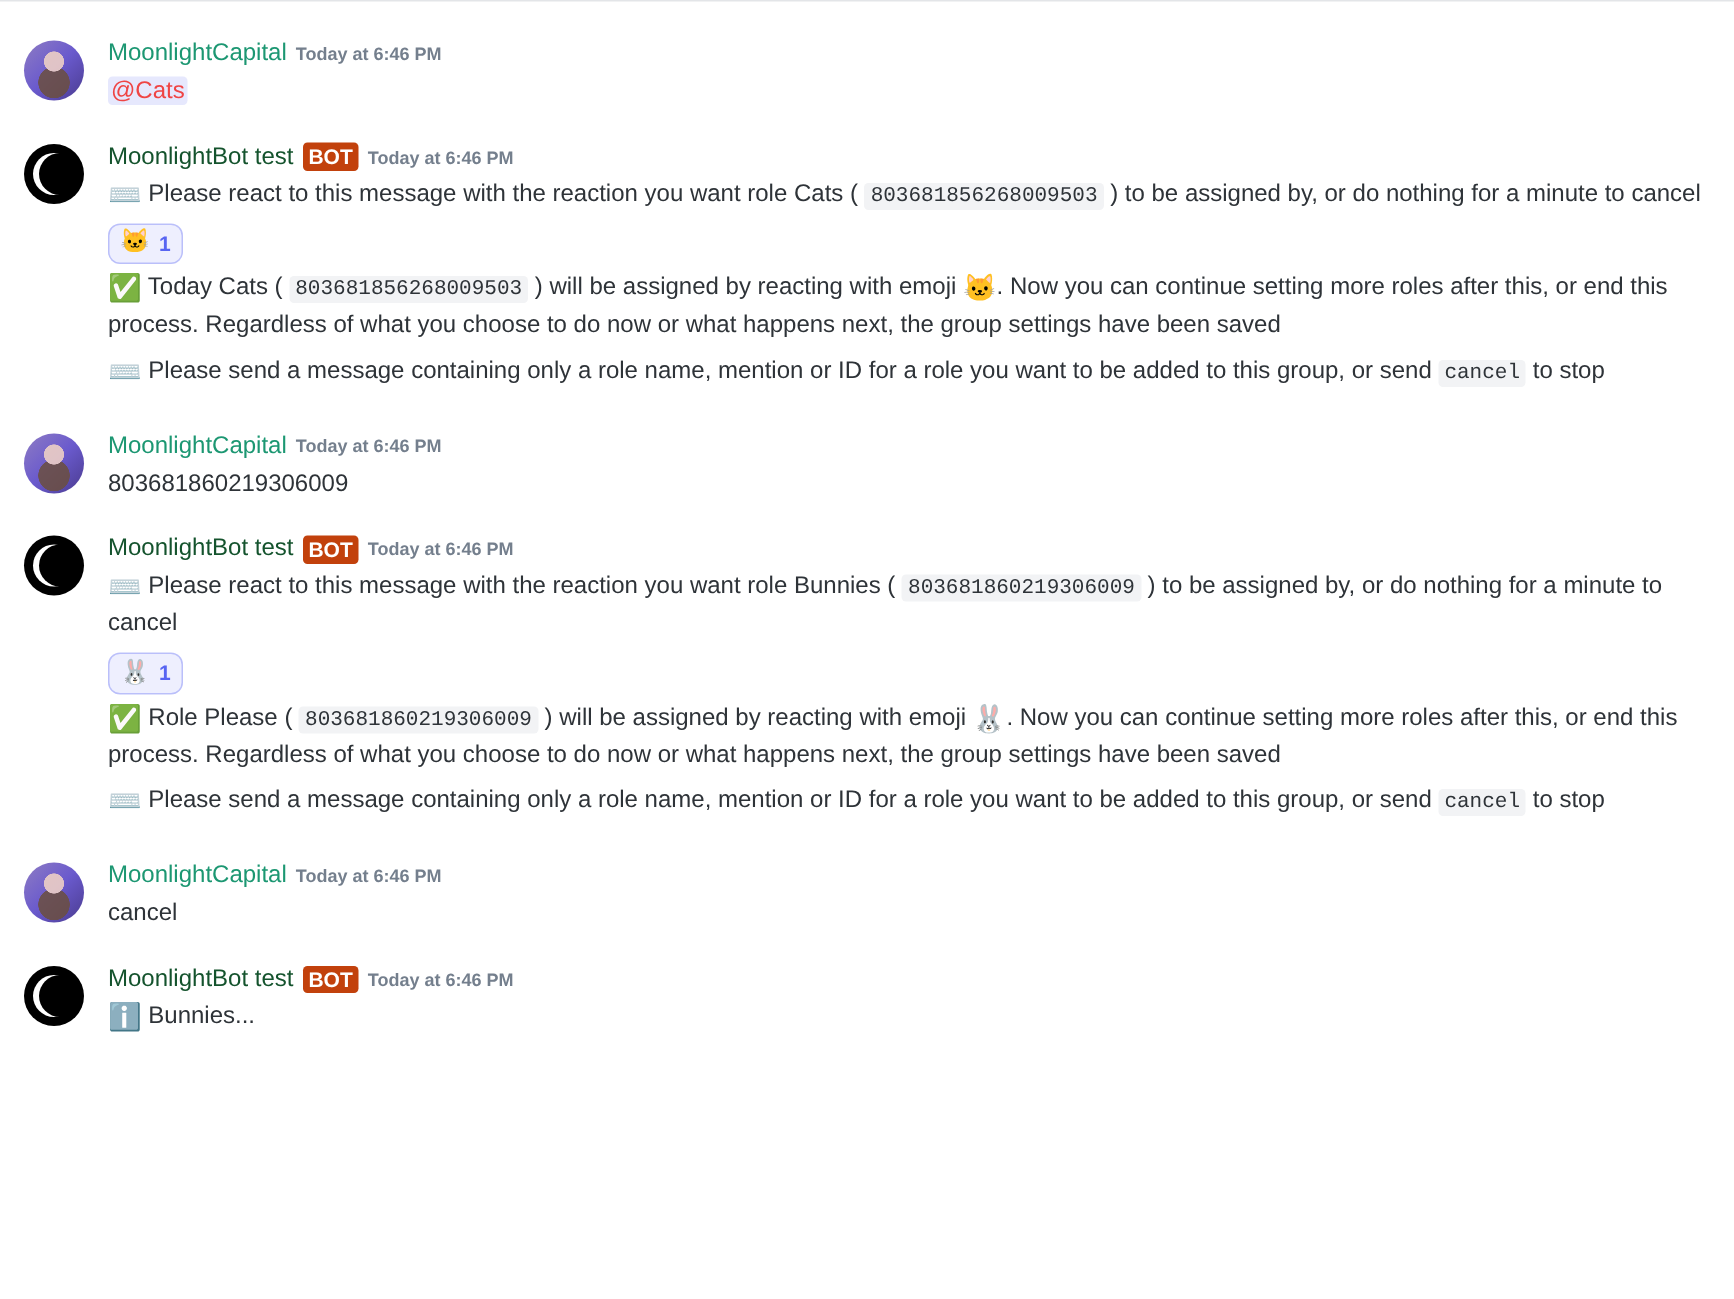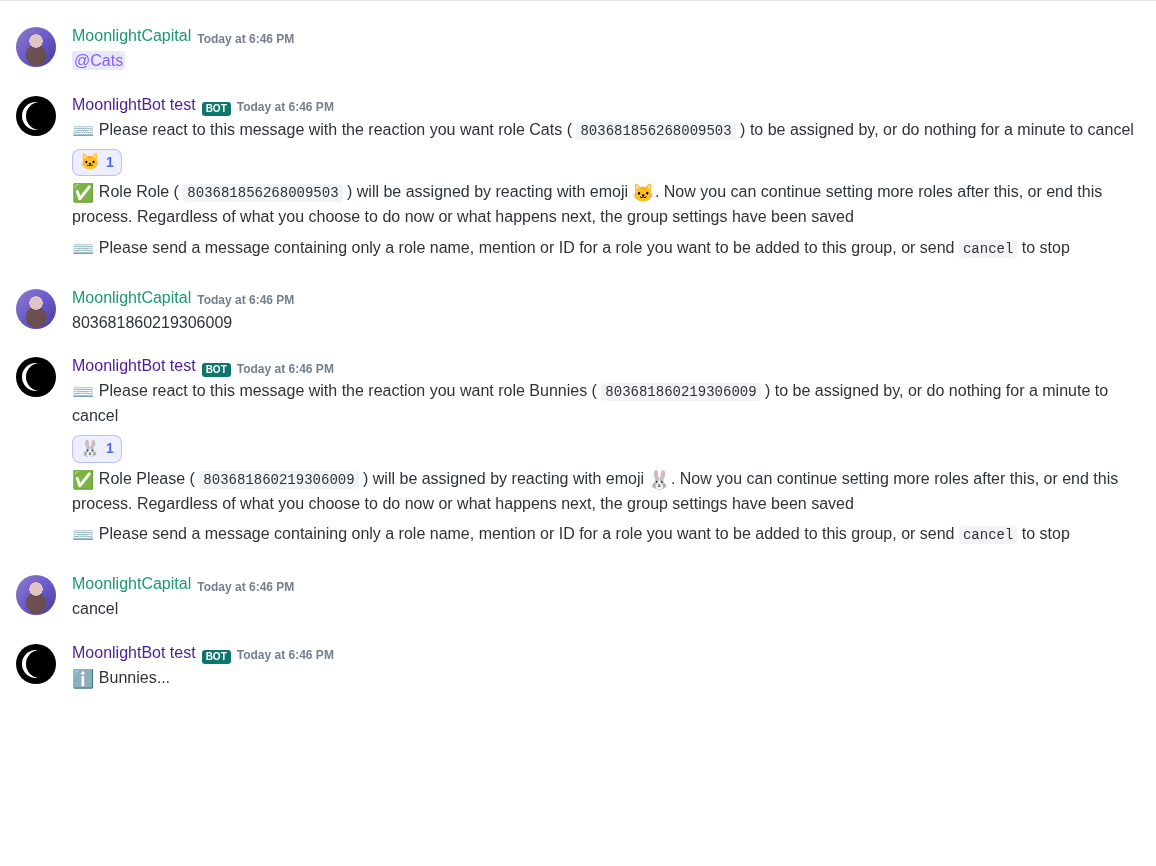--- a/index.html
+++ b/index.html
@@ -64,57 +64,57 @@
     border-radius:50%;
     background:#000;
     z-index:1;
   }
   .content {
     flex: 1;
     min-width: 0;
   }
   .header-line {
     display: flex;
-    align-items: flex-end;
+    align-items: center;
     flex-wrap: wrap;
     gap: 6px;
     margin-bottom: 2px;
   }
   .username {
     font-weight: 500;
     font-size: 16px;
     cursor: pointer;
   }
   .username.user-color { color: #1c9772; }
-  .username.bot-color { color: #4c1d95; }
+  .username.bot-color { color: #14532d; }
   .bot-tag {
-    background: #0f766e;
+    background: #c2410c;
     color: #fff;
-    font-size: 10px;
+    font-size: 14px;
     font-weight: 600;
     padding: 1px 4px;
     border-radius: 3px;
     text-transform: uppercase;
     vertical-align: middle;
     line-height: 1.2;
   }
   .timestamp {
     color: #747f8d;
     font-size: 12px;
     font-weight: 700;
   }
   .msg-body {
     color: #2e3338;
     font-size: 16px;
     line-height: 1.55;
     word-wrap: break-word;
   }
   .mention {
     background: rgba(88,101,242,0.15);
-    color: #8b5cf6;
+    color: #ef4444;
     border-radius: 3px;
     padding: 1px 2px;
     font-weight: 500;
   }
   .inline-code {
     background: #f2f3f5;
     border-radius: 3px;
     padding: 1px 4px;
     font-family: Consolas, "Courier New", monospace;
     font-size: 14px;
@@ -183,21 +183,21 @@
         <div class="para">
           <span class="emoji">⌨️</span><span> Please react to this message with the reaction you want role Cats ( </span><span class="inline-code">803681856268009503</span><span> ) to be assigned by, or do nothing for a minute to cancel</span>
         </div>
         <div class="reaction-row">
           <div class="reaction">
             <span class="r-emoji">🐱</span>
             <span class="r-count">1</span>
           </div>
         </div>
         <div class="para">
-          <span class="emoji">✅</span><span> Role Role ( </span><span class="inline-code">803681856268009503</span><span> ) will be assigned by reacting with emoji </span><span class="emoji">🐱</span><span>. Now you can continue setting more roles after this, or end this process. Regardless of what you choose to do now or what happens next, the group settings have been saved</span>
+          <span class="emoji">✅</span><span> Today Cats ( </span><span class="inline-code">803681856268009503</span><span> ) will be assigned by reacting with emoji </span><span class="emoji">🐱</span><span>. Now you can continue setting more roles after this, or end this process. Regardless of what you choose to do now or what happens next, the group settings have been saved</span>
         </div>
         <div class="para">
           <span class="emoji">⌨️</span><span> Please send a message containing only a role name, mention or ID for a role you want to be added to this group, or send </span><span class="inline-code">cancel</span><span> to stop</span>
         </div>
       </div>
     </div>
   </div>
 
   <div class="message">
     <div class="avatar user-bg"></div>

